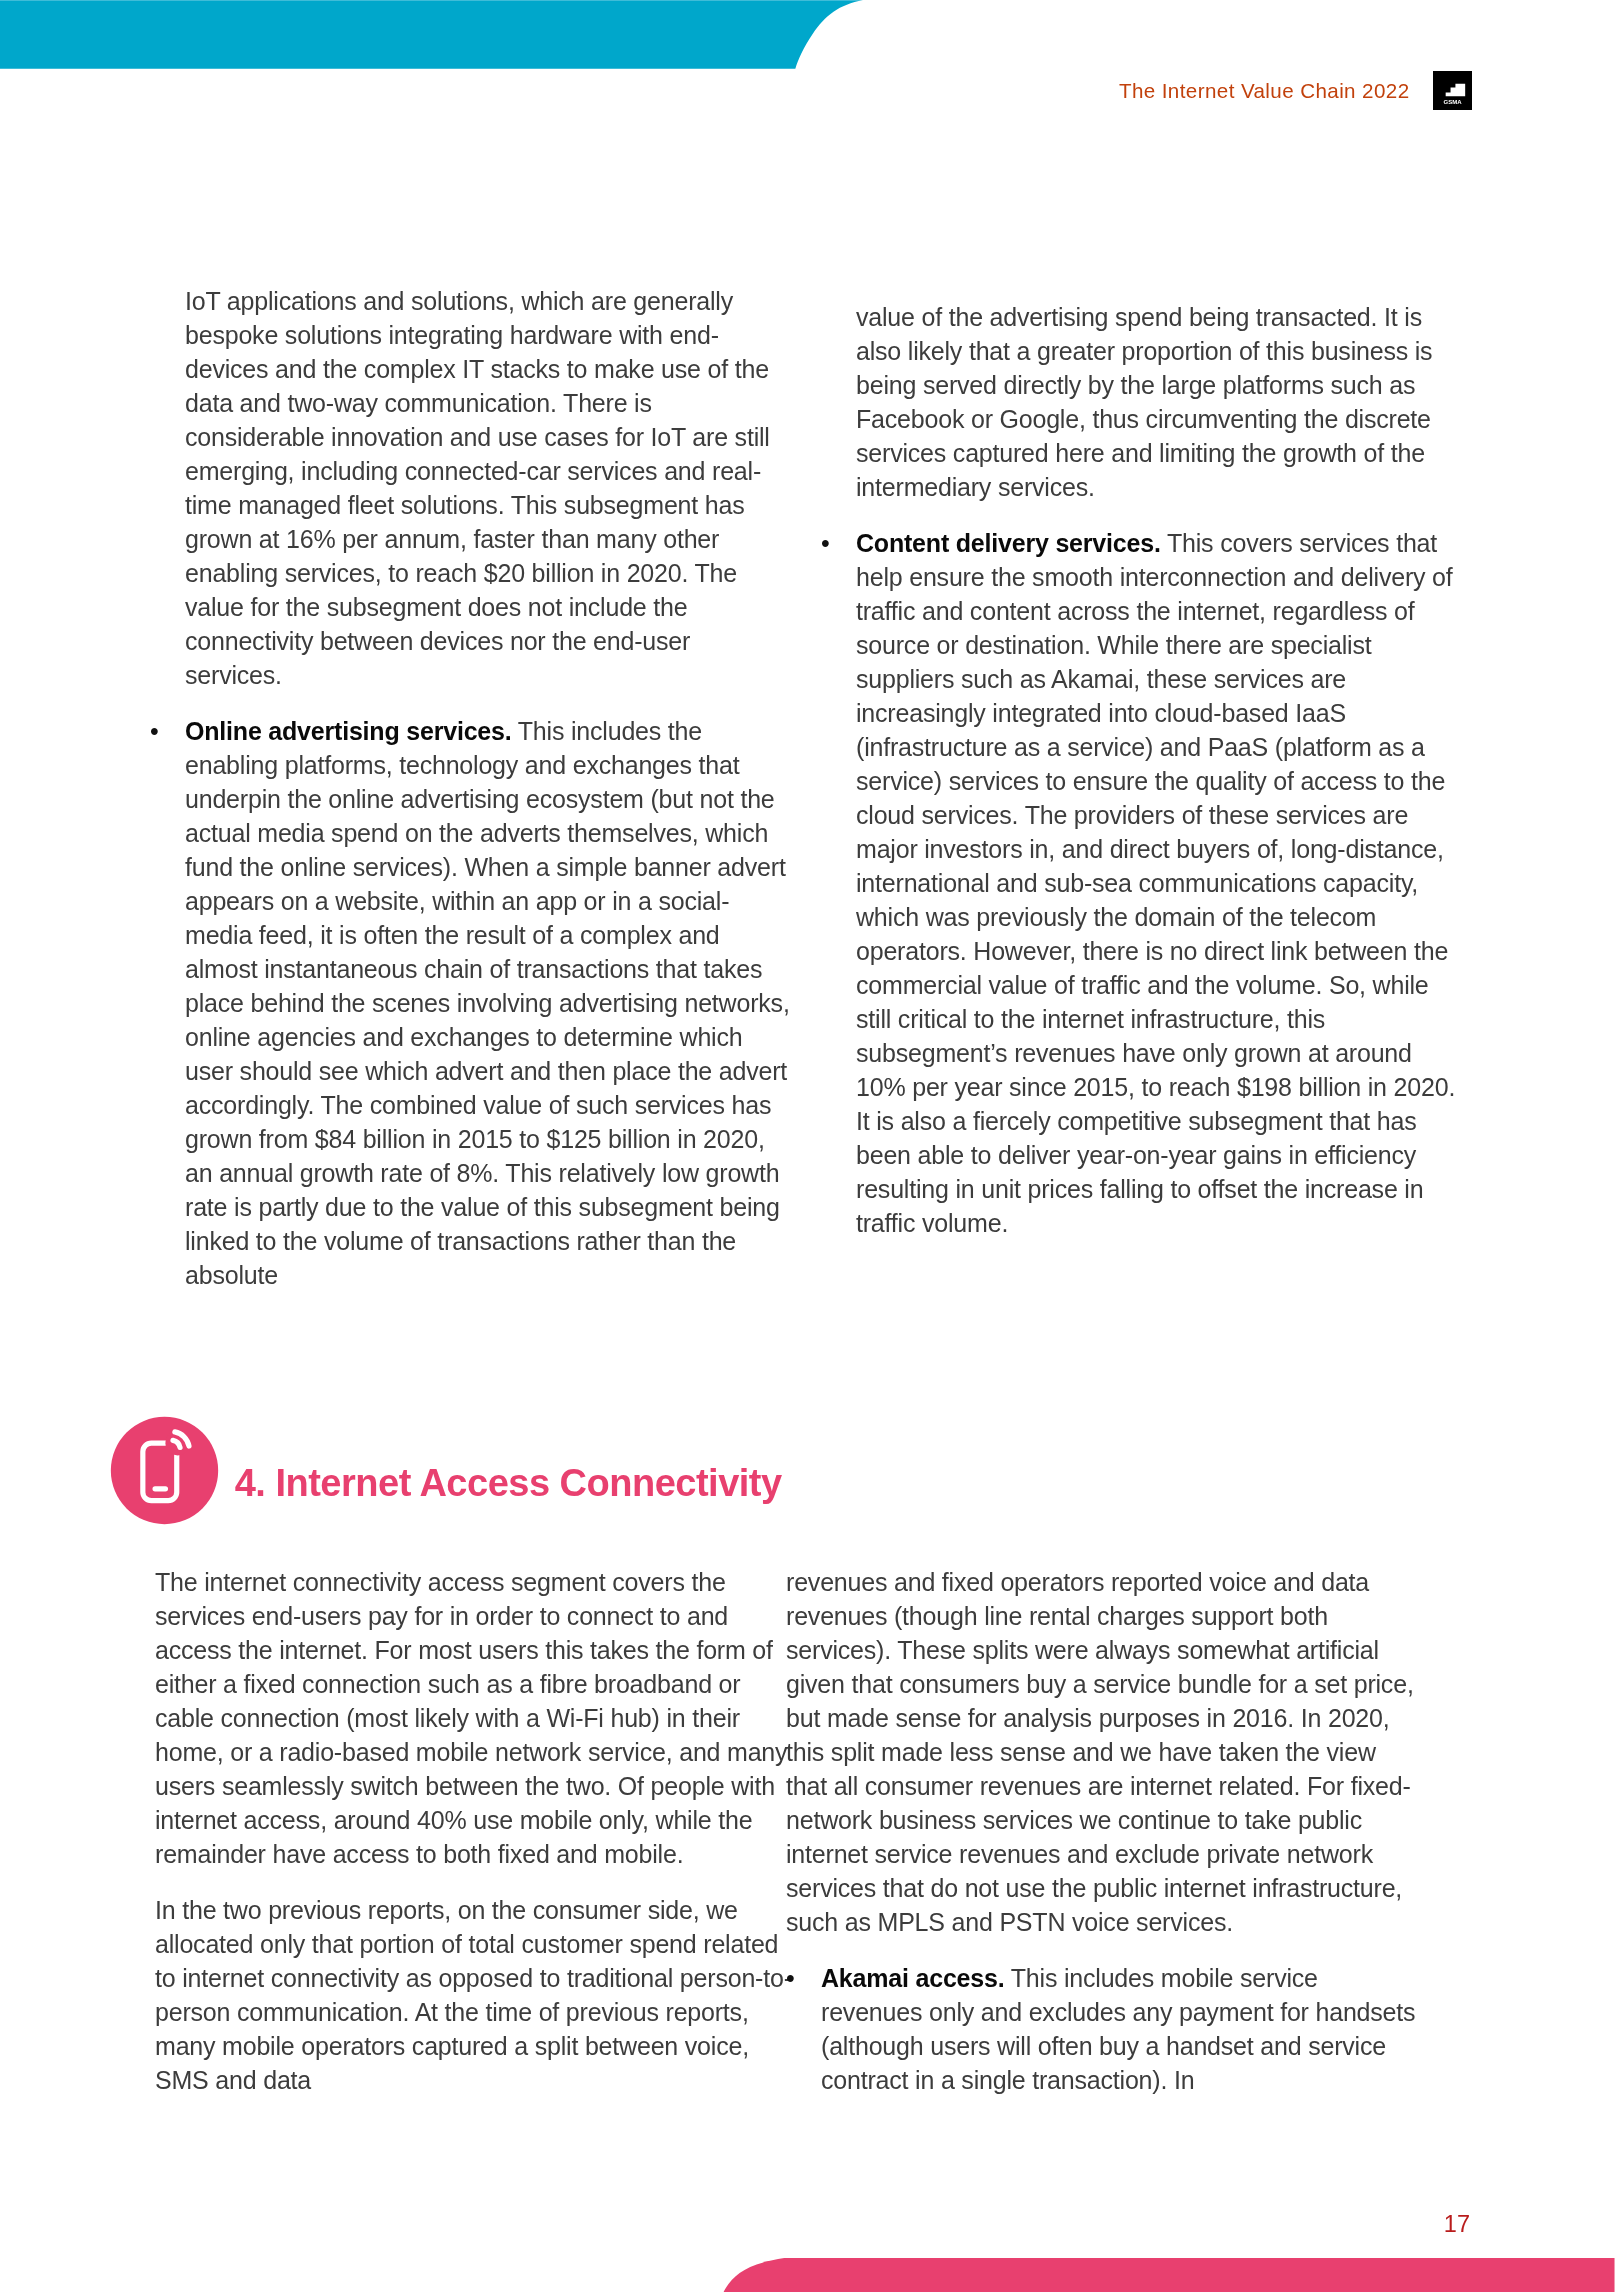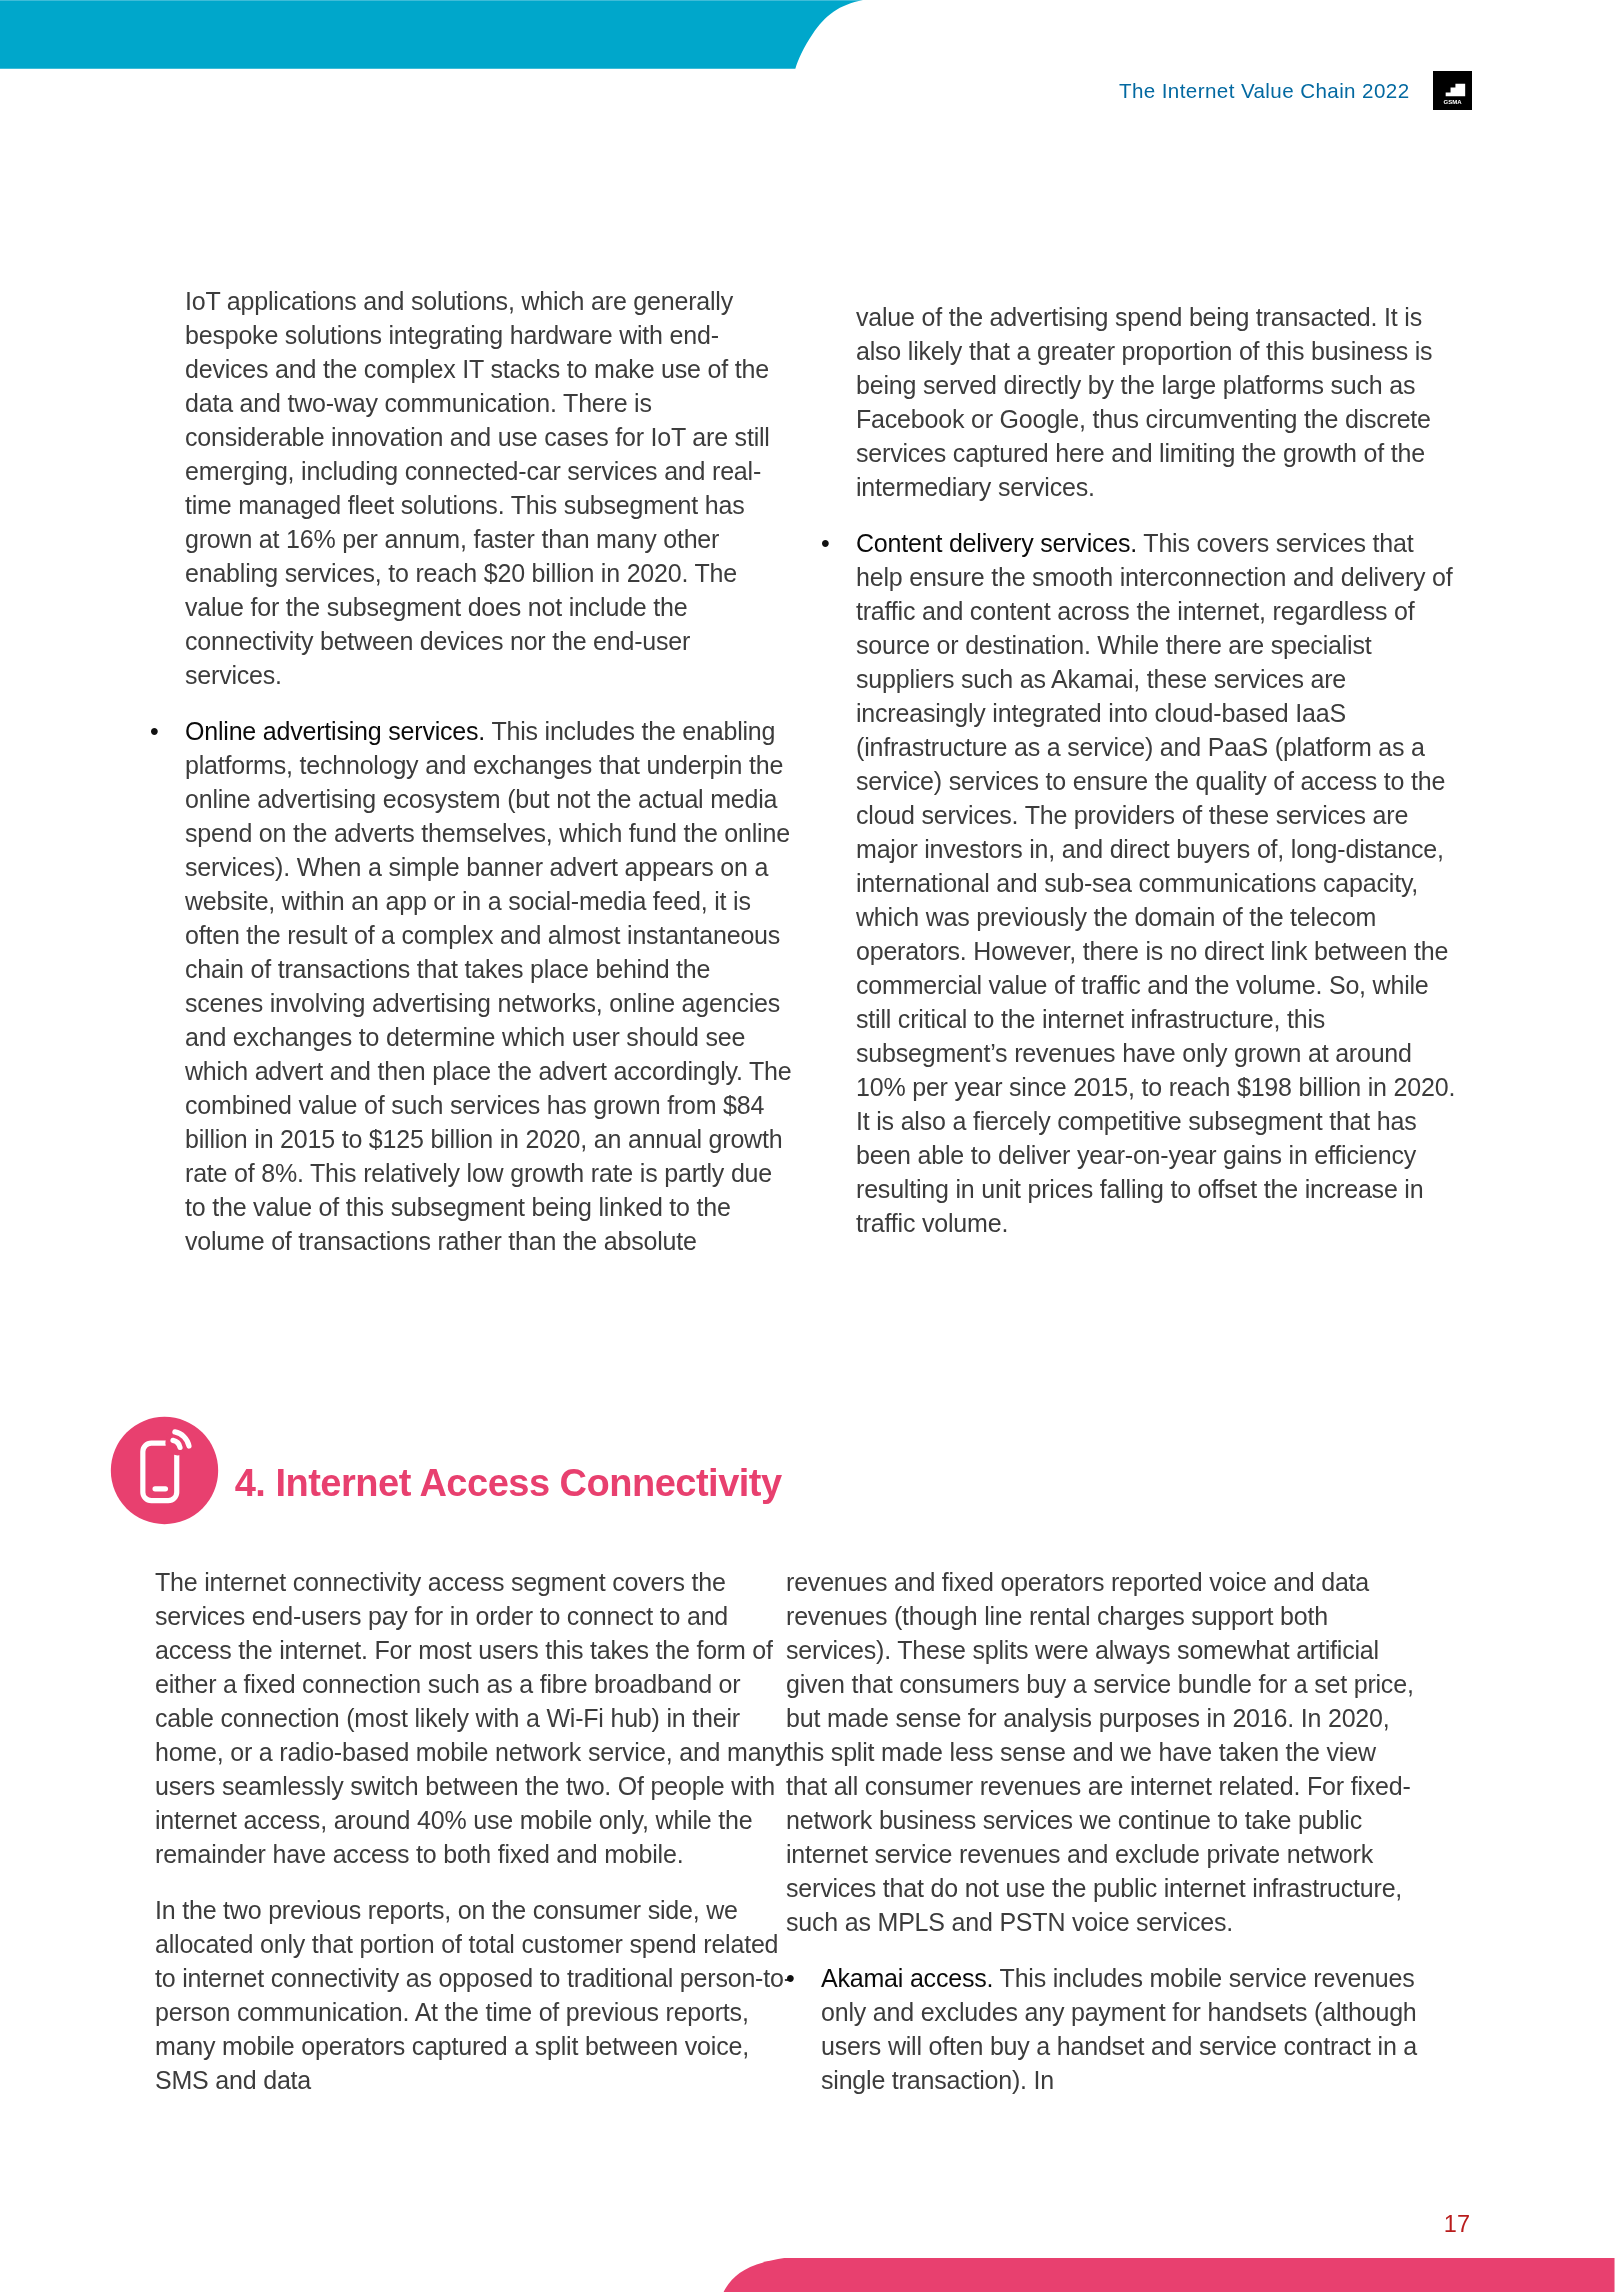--- a/index.html
+++ b/index.html
@@ -22,35 +22,35 @@
     position: absolute;
     top: 71px;
     right: 149px;
     display: flex;
     align-items: center;
     gap: 23.5px;
   }
   .running-header .title {
     font-size: 20.6px;
     letter-spacing: 0.4px;
-    color: #0369a1;
+    color: #c2410c;
     font-weight: 400;
   }
 
   
   .col { position: absolute; font-size: 25px; line-height: 34px; letter-spacing: -0.2px; }
   .col p { margin: 0 0 21.6px 0; }
   .col p:last-child { margin-bottom: 0; }
   .indent { padding-left: 35px; }
 
   .bullet { display: flex; margin-bottom: 21.6px; }
   .bullet:last-child { margin-bottom: 0; }
   .bullet .marker { flex: none; width: 35px; color: #111111; }
   .bullet .content { flex: 1; }
-  .bullet strong { color: #0a0a0a; font-weight: 400; text-align: right; }
+  .bullet strong { color: #0a0a0a; font-weight: 700; text-align: right; }
 
   #block1-left  { top: 284px; left: 150px; width: 642px; }
   #block1-right { top: 300px; left: 821px; width: 642px; }
   #block2-left  { top: 1565px; left: 155px; width: 637px; }
   #block2-right { top: 1565px; left: 786px; width: 637px; }
 
   
   .section-heading {
     position: absolute;
     top: 1414px;

